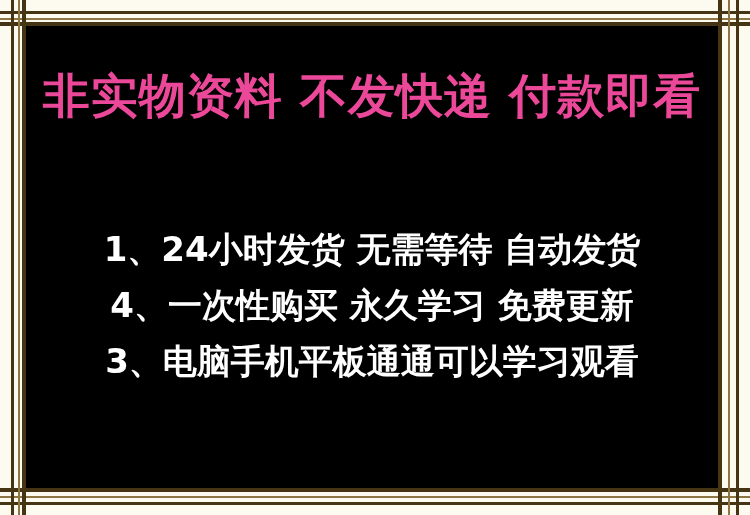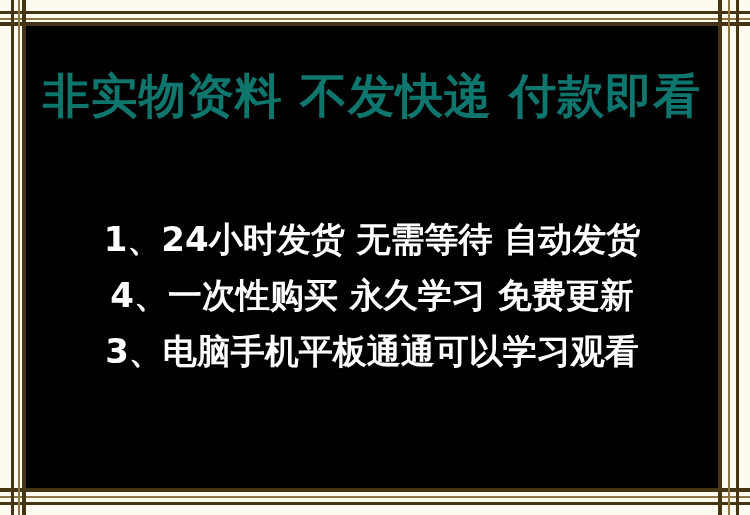--- a/index.html
+++ b/index.html
@@ -46,34 +46,34 @@
     overflow: hidden;
   }
 
   
   .headline {
     position: absolute;
     left: 0;
     top: 46px;
     width: 692px;
     text-align: center;
-    color: #0f766e;
+    color: #ec4899;
     font-family: "DejaVu Sans", "Liberation Sans", sans-serif;
     font-size: 47px;
     font-weight: 700;
     letter-spacing: 1px;
     line-height: 1;
     white-space: nowrap;
   }
 
   
   .bullets {
     position: absolute;
     left: 0;
-    top: 196px;
+    top: 206px;
     width: 692px;
   }
   .bullet-row {
     display: block;
     text-align: center;
     color: #ffffff;
     font-family: "DejaVu Sans", "Liberation Sans", sans-serif;
     font-size: 34px;
     font-weight: 700;
     line-height: 1;

